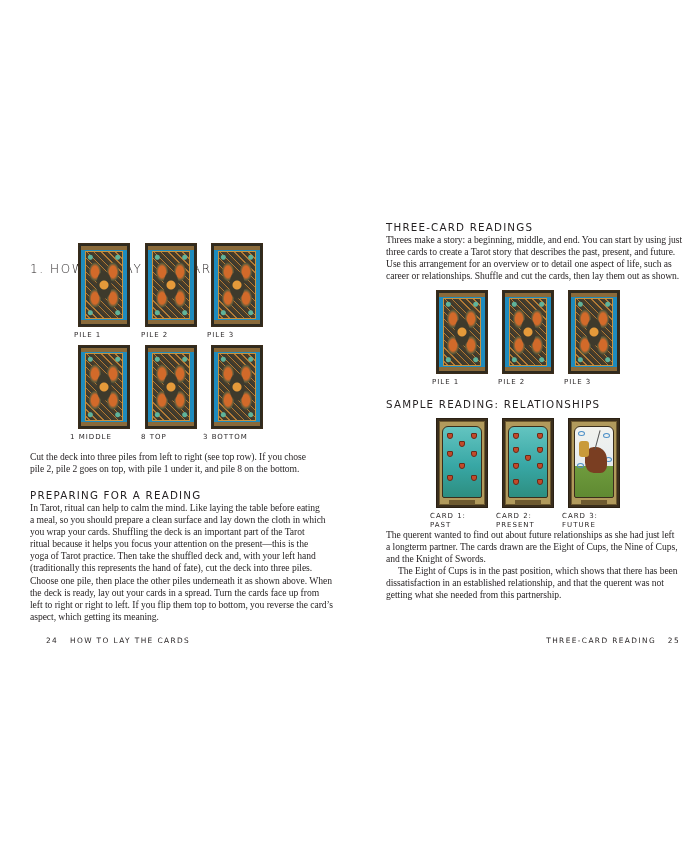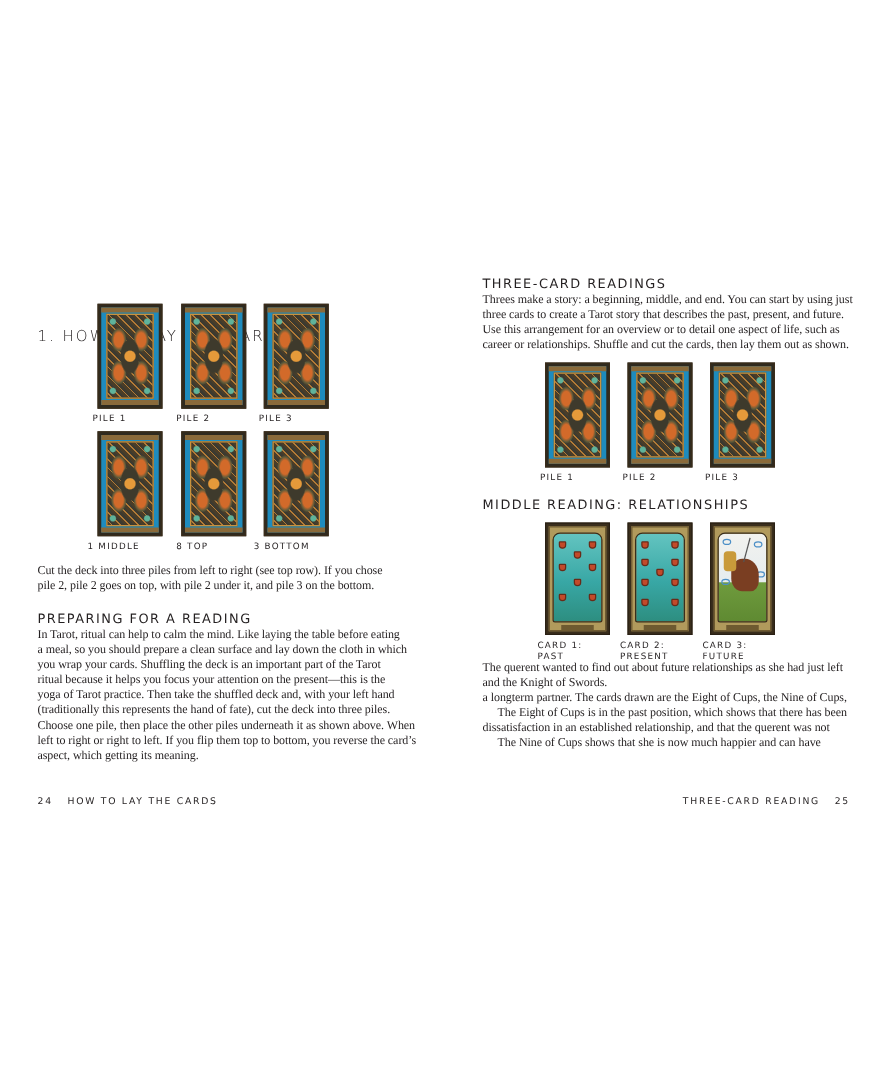--- a/index.html
+++ b/index.html
@@ -143,38 +143,39 @@
   <div class="card card-back" style="left:211px; top:345px;">
       <div class="frame"></div>
       <div class="pattern"></div>
     </div>
   <div class="label" style="left:70px; top:433px; width:68px;">1 MIDDLE</div>
   <div class="label" style="left:141px; top:433px; width:60px;">8 TOP</div>
   <div class="label" style="left:203px; top:433px; width:68px;">3 BOTTOM</div>
 
   <div class="body-text" style="left:30px; top:451px; width:300px;">
     <p>Cut the deck into three piles from left to right (see top row). If you chose</p>
-    <p>pile 2, pile 2 goes on top, with pile 2 under it, and pile 3 on the bottom.</p>
+    <p>pile 2, pile 2 goes on top, with pile 1 under it, and pile 8 on the bottom.</p>
   </div>
 
   <div class="h2" style="left:30px; top:489px;">PREPARING FOR A READING</div>
 
   <div class="body-text" style="left:30px; top:502px; width:305px;">
     <p>In Tarot, ritual can help to calm the mind. Like laying the table before eating</p>
     <p>a meal, so you should prepare a clean surface and lay down the cloth in which</p>
     <p>you wrap your cards. Shuffling the deck is an important part of the Tarot</p>
     <p>ritual because it helps you focus your attention on the present—this is the</p>
     <p>yoga of Tarot practice. Then take the shuffled deck and, with your left hand</p>
     <p>(traditionally this represents the hand of fate), cut the deck into three piles.</p>
     <p>Choose one pile, then place the other piles underneath it as shown above. When</p>
+    <p>the deck is ready, lay out your cards in a spread. Turn the cards face up from</p>
     <p>left to right or right to left. If you flip them top to bottom, you reverse the card’s</p>
     <p>aspect, which getting its meaning.</p>
   </div>
 
-  <div class="footer" style="left:30px;">
+  <div class="footer" style="left:46px;">
     <span>24</span>
     <span style="margin-left:8px;">HOW TO LAY THE CARDS</span>
   </div>
 </div>
 
 <div class="page right-page">
   <div class="h2" style="left:36px; top:221px;">THREE-CARD READINGS</div>
 
   <div class="body-text" style="left:36px; top:234px; width:305px;">
     <p>Threes make a story: a beginning, middle, and end. You can start by using just</p>
@@ -192,21 +193,21 @@
       <div class="pattern"></div>
     </div>
   <div class="card card-back" style="left:218px; top:290px;">
       <div class="frame"></div>
       <div class="pattern"></div>
     </div>
   <div class="label" style="left:82px; top:378px; width:60px;">PILE 1</div>
   <div class="label" style="left:148px; top:378px; width:60px;">PILE 2</div>
   <div class="label" style="left:214px; top:378px; width:60px;">PILE 3</div>
 
-  <div class="h2" style="left:36px; top:398px;">MIDDLE READING: RELATIONSHIPS</div>
+  <div class="h2" style="left:36px; top:398px;">SAMPLE READING: RELATIONSHIPS</div>
 
   <div class="card-face" style="left:86px; top:418px;">
     <div class="gold-frame"></div>
     <div class="scene cups-scene">
       <div class="cup" style="left:4px; top:6px;"></div>
       <div class="cup" style="left:28px; top:6px;"></div>
       <div class="cup" style="left:16px; top:14px;"></div>
       <div class="cup" style="left:4px; top:24px;"></div>
       <div class="cup" style="left:28px; top:24px;"></div>
       <div class="cup" style="left:16px; top:36px;"></div>
@@ -254,24 +255,24 @@
     <div>CARD 2:</div>
     <div>PRESENT</div>
   </div>
   <div class="label" style="left:212px; top:512px; width:64px;">
     <div>CARD 3:</div>
     <div>FUTURE</div>
   </div>
 
   <div class="body-text" style="left:36px; top:529px; width:305px;">
     <p>The querent wanted to find out about future relationships as she had just left</p>
+    <p>a longterm partner. The cards drawn are the Eight of Cups, the Nine of Cups,</p>
     <p>and the Knight of Swords.</p>
-    <p>a longterm partner. The cards drawn are the Eight of Cups, the Nine of Cups,</p>
     <p class="indent">The Eight of Cups is in the past position, which shows that there has been</p>
     <p>dissatisfaction in an established relationship, and that the querent was not</p>
-    <p class="indent">The Nine of Cups shows that she is now much happier and can have</p>
+    <p>getting what she needed from this partnership.</p>
   </div>
 
   <div class="footer" style="right:20px;">
     <span>THREE-CARD READING</span>
     <span style="margin-left:8px;">25</span>
   </div>
 </div>
 
 </body></html>

